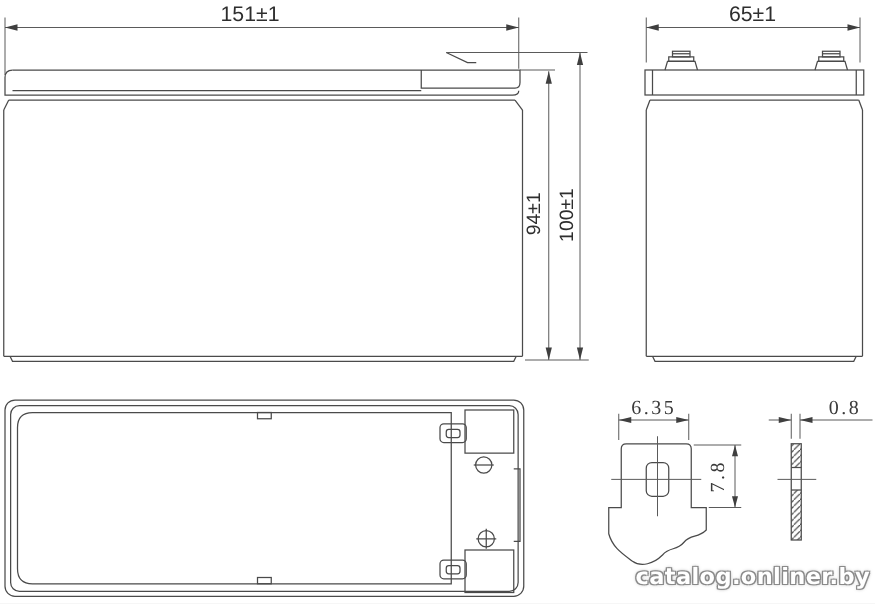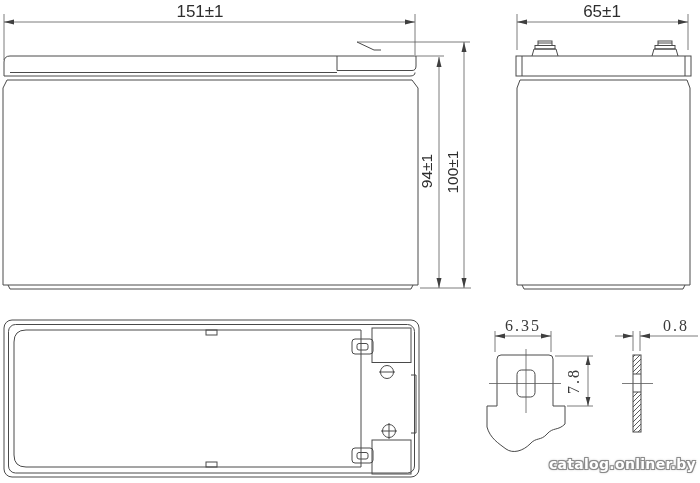--- a/index.html
+++ b/index.html
@@ -23,21 +23,21 @@
     font-size:15.5px;fill:#2e2e2e;
   }
   .dim-serif{
     font-family:"Liberation Serif", serif;
     font-size:16px;fill:#3a3a3a;letter-spacing:2px;
   }
   .watermark{
     position:absolute;
     right:4px;bottom:11px;
     font-family:"DejaVu Sans", sans-serif;
-    font-size:14px;
+    font-size:18px;
     font-weight:bold;
     color:#ffffff;
     text-shadow:
       -1px -1px 0 #8a8a8a, 1px -1px 0 #8a8a8a,
       -1px 1px 0 #8a8a8a, 1px 1px 0 #8a8a8a,
       0 0 3px #777777;
     letter-spacing:0.3px;
   }
 </style>
 </head>

